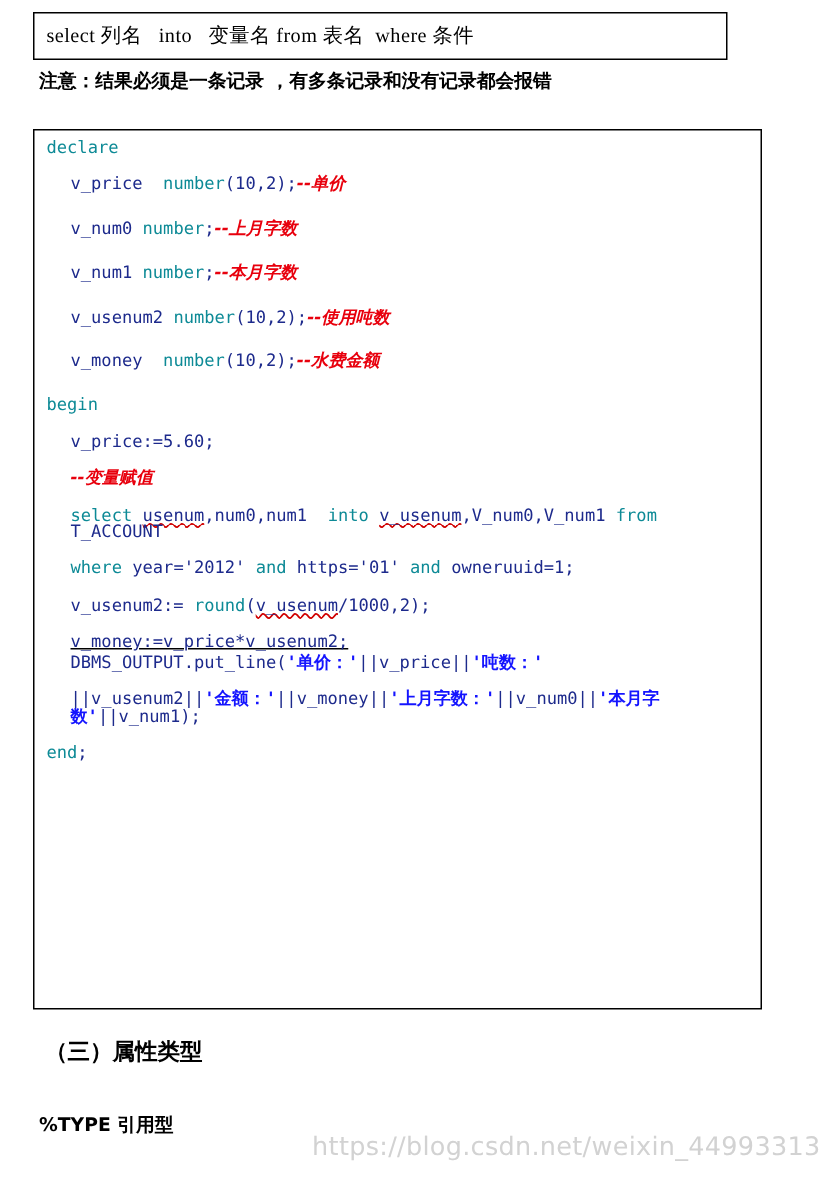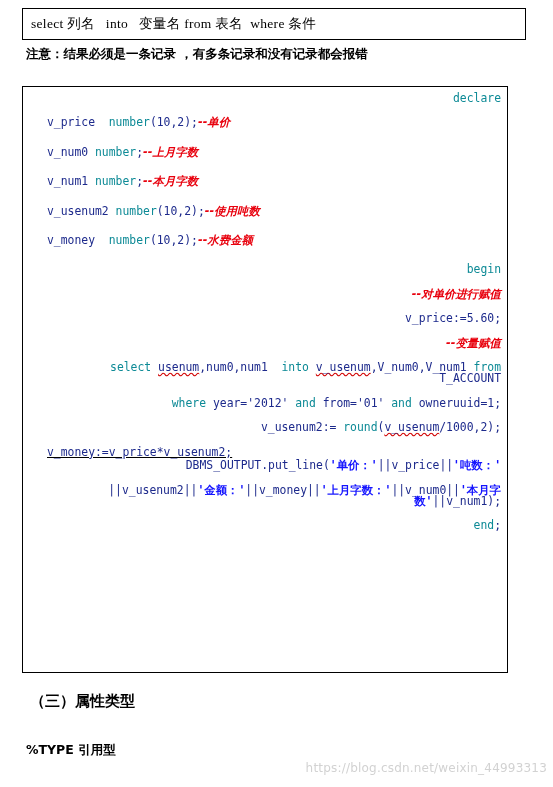--- a/index.html
+++ b/index.html
@@ -14,21 +14,21 @@
     overflow: hidden;
     font-family: "Liberation Serif", "DejaVu Serif", serif;
     color: #000000;
   }
 
   
   .syntax-box {
     position: absolute;
     left: 22px;
     top: 8px;
-    width: 504px;
+    width: 463px;
     height: 32px;
     border: 1px solid #000000;
     box-sizing: border-box;
     display: flex;
     align-items: center;
   }
   .syntax-text {
     padding-left: 8px;
     font-family: "Liberation Serif", "DejaVu Serif", serif;
     font-size: 13.5px;
@@ -65,21 +65,21 @@
     font-size: 11.4px;
     line-height: 1.0;
   }
   .cl {
     white-space: pre-wrap;
     word-break: break-word;
     min-height: 11px;
   }
   
   .gap-lg { margin-bottom: 18px; }
-  .gap-md { margin-bottom: 13px; text-align: right; }
+  .gap-md { margin-bottom: 13px; }
   .gap-xs { margin-bottom: 2px; text-decoration: underline; }
 
   .ind1 { padding-left: 16px; }
   .ind0 { padding-left: 0px; }
 
   .kw   { color: #0d8a96; }      
   .var  { color: #1d2a8c; }      
   .num  { color: #1d2a8c; }
   .cmt  { color: #e8000d; font-style: italic; font-weight: 600;
           font-family: "DejaVu Sans", "Liberation Sans", sans-serif; }
@@ -115,21 +115,21 @@
     font-weight: 700;
     white-space: pre;
   }
 
   
   .watermark {
     position: absolute;
     right: 6px;
     bottom: 12px;
     font-family: "DejaVu Sans", "Liberation Sans", sans-serif;
-    font-size: 12px;
+    font-size: 17px;
     color: #d2d2d2;
     white-space: pre;
     letter-spacing: 0.2px;
   }
 </style>
 </head>
 <body>
 
 <div class="syntax-box">
   <div class="syntax-text">select 列名   into   变量名 from 表名  where 条件</div>
@@ -139,25 +139,24 @@
 
 <div class="code-box">
   <div class="code-inner" id="code-inner">
       <div class="cl ind0 gap-md"><span class="kw">declare</span></div>
       <div class="cl ind1 gap-lg"><span class="var">v_price</span><span class="plain">  </span><span class="kw">number</span><span class="var">(10,2);</span><span class="cmt">--单价</span></div>
       <div class="cl ind1 gap-lg"><span class="var">v_num0</span><span class="plain"> </span><span class="kw">number</span><span class="var">;</span><span class="cmt">--上月字数</span></div>
       <div class="cl ind1 gap-lg"><span class="var">v_num1</span><span class="plain"> </span><span class="kw">number</span><span class="var">;</span><span class="cmt">--本月字数</span></div>
       <div class="cl ind1 gap-lg"><span class="var">v_usenum2</span><span class="plain"> </span><span class="kw">number</span><span class="var">(10,2);</span><span class="cmt">--使用吨数</span></div>
       <div class="cl ind1 gap-lg"><span class="var">v_money</span><span class="plain">  </span><span class="kw">number</span><span class="var">(10,2);</span><span class="cmt">--水费金额</span></div>
       <div class="cl ind0 gap-md"><span class="kw">begin</span></div>
-      <div class="cl ind1 gap-md"><span class="cmt">--对单价进行赋值</span></div>
       <div class="cl ind1 gap-md"><span class="var">v_price:=</span><span class="num">5.60;</span></div>
       <div class="cl ind1 gap-md"><span class="cmt">--变量赋值</span></div>
       <div class="cl ind1 gap-md"><span class="kw">select</span><span class="plain"> </span><span class="var squig">usenum</span><span class="var">,num0,num1</span><span class="plain">  </span><span class="kw">into</span><span class="plain"> </span><span class="var squig">v_usenum</span><span class="var">,V_num0,V_num1</span><span class="plain"> </span><span class="kw">from</span><span class="plain"> </span><span class="var">T_ACCOUNT</span></div>
-      <div class="cl ind1 gap-md"><span class="kw">where</span><span class="var"> year=</span><span class="var">'2012'</span><span class="plain"> </span><span class="kw">and</span><span class="var"> from=</span><span class="var">'01'</span><span class="plain"> </span><span class="kw">and</span><span class="var"> owneruuid=1;</span></div>
+      <div class="cl ind1 gap-md"><span class="kw">where</span><span class="var"> year=</span><span class="var">'2012'</span><span class="plain"> </span><span class="kw">and</span><span class="var"> https=</span><span class="var">'01'</span><span class="plain"> </span><span class="kw">and</span><span class="var"> owneruuid=1;</span></div>
       <div class="cl ind1 gap-md"><span class="var">v_usenum2:=</span><span class="plain"> </span><span class="kw">round</span><span class="var">(</span><span class="var squig">v_usenum</span><span class="var">/1000,2);</span></div>
       <div class="cl ind1 gap-xs"><span class="var">v_money:=v_price*v_usenum2;</span></div>
       <div class="cl ind1 gap-md"><span class="var">DBMS_OUTPUT.put_line(</span><span class="str">'</span><span class="strcn">单价：</span><span class="str">'</span><span class="var">||v_price||</span><span class="str">'</span><span class="strcn">吨数：</span><span class="str">'</span></div>
       <div class="cl ind1 gap-md"><span class="var">||v_usenum2||</span><span class="str">'</span><span class="strcn">金额：</span><span class="str">'</span><span class="var">||v_money||</span><span class="str">'</span><span class="strcn">上月字数：</span><span class="str">'</span><span class="var">||v_num0||</span><span class="str">'</span><span class="strcn">本月字数</span><span class="str">'</span><span class="var">||v_num1);</span></div>
       <div class="cl ind0 gap-md"><span class="kw">end</span><span class="var">;</span></div>
     </div>
 </div>
 
 <div class="section-heading">（三）属性类型</div>
 

